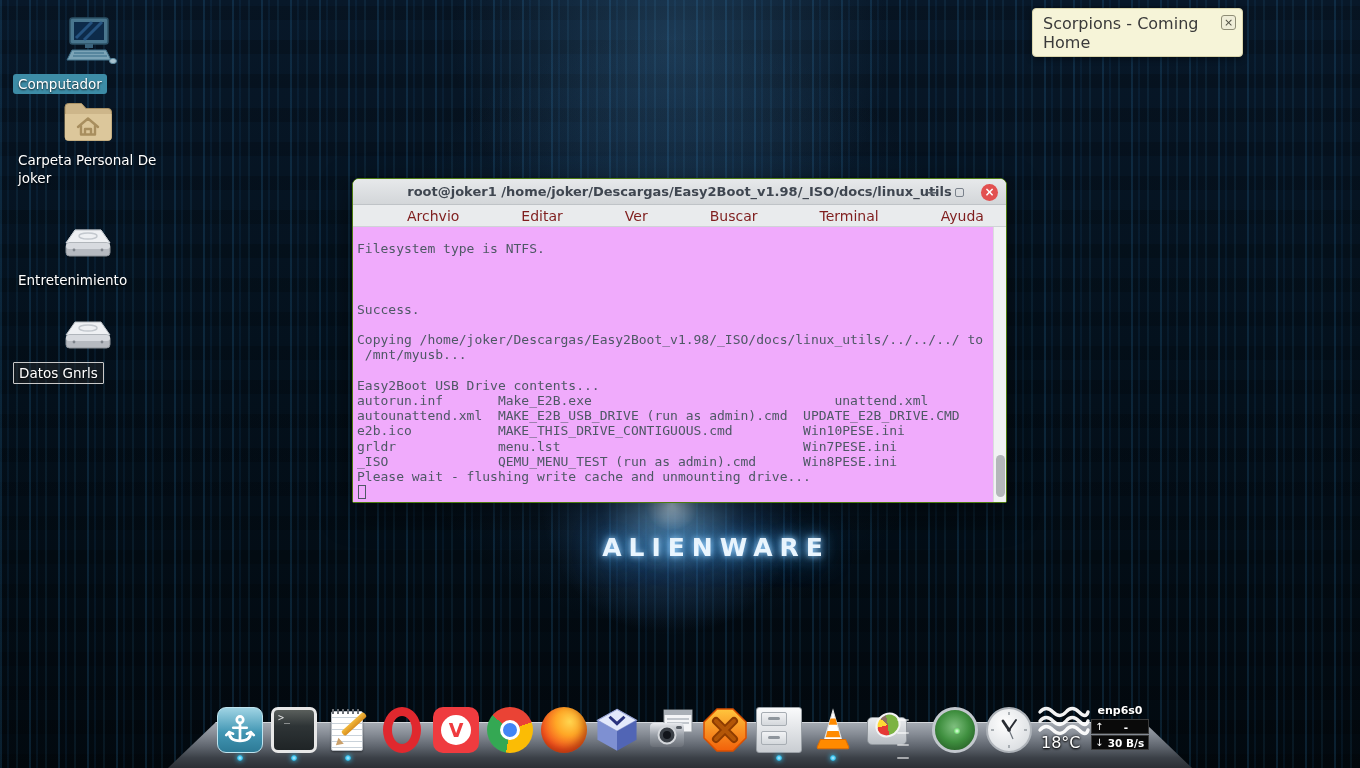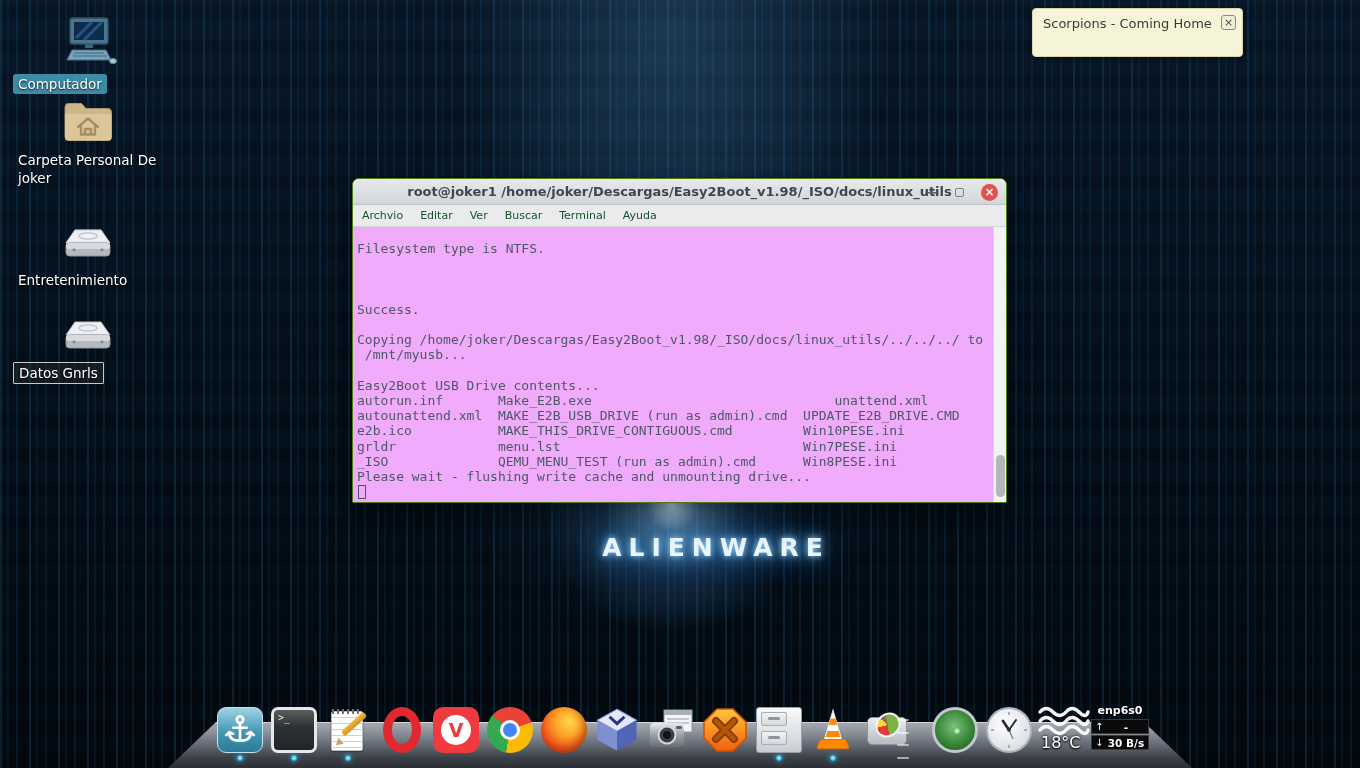--- a/index.html
+++ b/index.html
@@ -56,21 +56,21 @@
   .btn-min { color:#5d646d; font-size:14px; font-weight:bold; line-height:10px; cursor:default; }
   .btn-max { width:9px; height:9px; border:1.5px solid #7a828c; border-radius:2px; }
   .btn-close {
     width:17px; height:17px; border-radius:50%; background:#e25050;
     color:#fff; font-size:12px; font-weight:bold; display:flex; align-items:center; justify-content:center;
   }
   .menubar {
     height:22px; background:#e9ebed; border-bottom:1px solid #cfd3d6;
     display:flex; align-items:center; gap:17px; padding-left:9px;
   }
-  .menubar span { font-size:11px; color:#14532d; }
+  .menubar span { font-size:14px; color:#7f1d1d;margin-left:45px; }
   .term-body { position:relative; height:276px; background:#f0abfc; }
   .term-text {
     position:absolute; left:0; top:0; right:13px; bottom:0;
     font-family:"DejaVu Sans Mono", monospace; font-size:13px; line-height:15.2px;
     color:#4e5865; white-space:pre; padding:14px 0 0 4px; overflow:hidden;
   }
   .term-cursor {
     position:absolute; left:5px; top:258px; width:8px; height:14px;
     border:1px solid #4e5865;
   }
@@ -83,21 +83,21 @@
     background:#b4b7ba; border-radius:5px;
   }
 
   
   .notif {
     position:absolute; left:1032px; top:8px; width:211px; height:49px;
     background:#f6f4d8; border:1px solid #d8d4ab; border-radius:4px;
     box-shadow:0 2px 6px rgba(0,0,0,.45); padding:5px 10px;
   }
   .notif .n-title { font-size:13px; font-weight:bold; color:#1c1c1c; line-height:18px; }
-  .notif .n-body { font-size:13px; color:#3a3a3a; line-height:19px; }
+  .notif .n-body { font-size:16px; color:#3a3a3a; line-height:19px; }
   .notif .n-close {
     position:absolute; right:6px; top:6px; width:15px; height:15px;
     border:1px solid #8f8d76; border-radius:3px; background:#efedd8;
     font-size:11px; color:#4c4c40; display:flex; align-items:center; justify-content:center;
   }
 
   
   .dock-shelf {
     position:absolute; left:168px; top:722px; width:1024px; height:46px;
     clip-path:polygon(48px 0, calc(100% - 48px) 0, 100% 100%, 0 100%);

